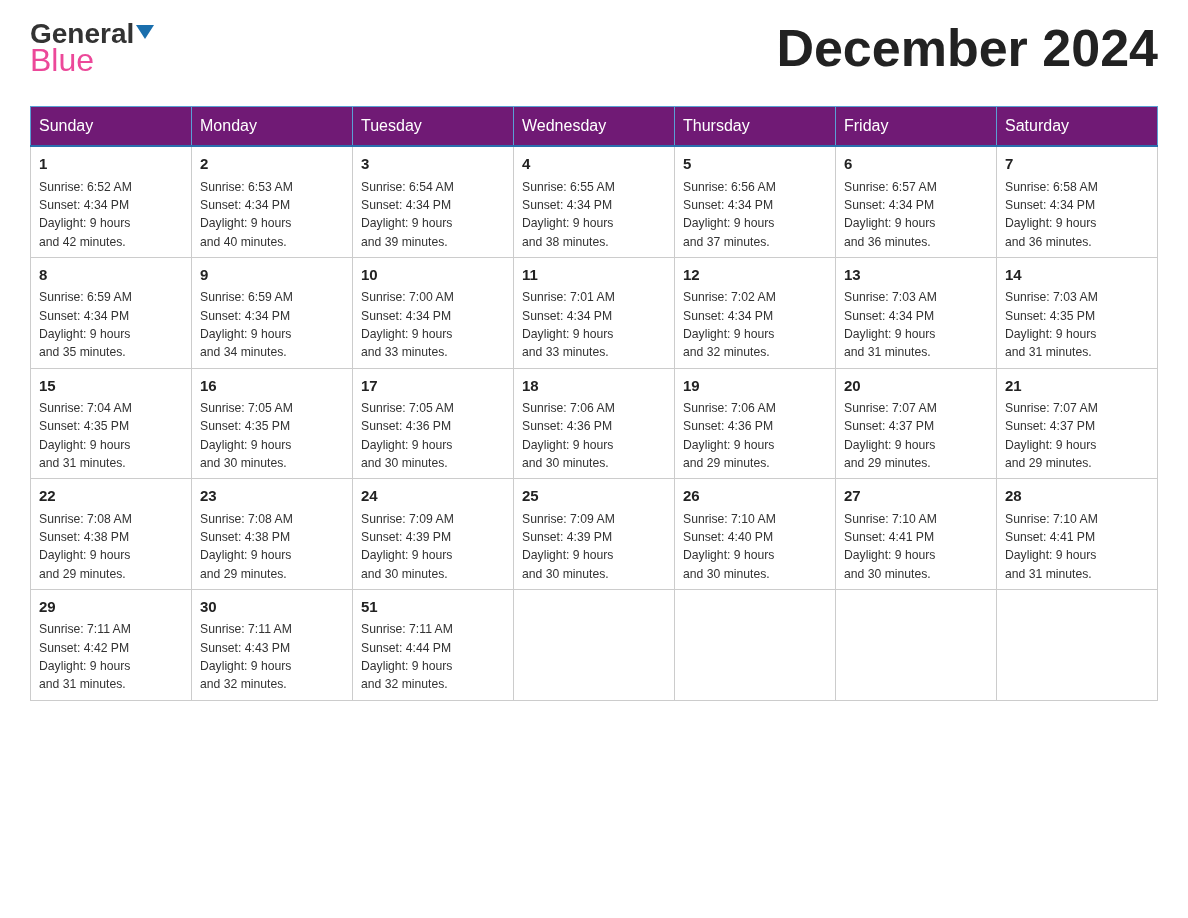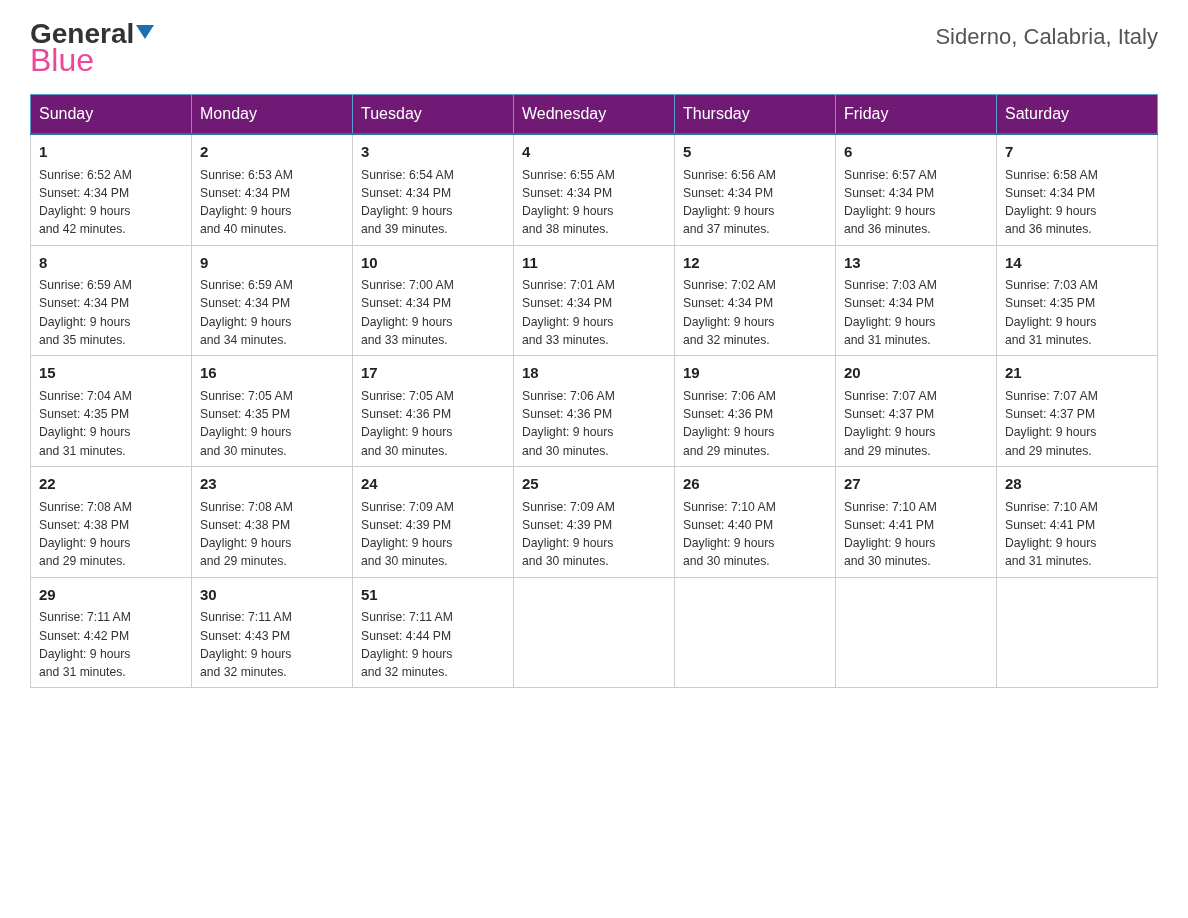--- a/index.html
+++ b/index.html
@@ -7,21 +7,21 @@
       font-family: Arial, Helvetica, sans-serif;
       background: #fff;
       padding: 20px 30px;
       width: 1188px;
       min-height: 918px;
     }
     .header {
       display: flex;
       justify-content: space-between;
       align-items: flex-start;
-      margin-bottom: 18px;
+      margin-bottom: 29px;
     }
     .logo {
       display: flex;
       flex-direction: column;
       align-items: flex-start;
     }
     .logo-text {
       font-size: 28px;
       font-weight: bold;
       color: #333;
@@ -107,21 +107,21 @@
 <body>
 
 <div class="header">
   <div class="logo">
     <div class="logo-text">
       <span class="general">General</span><span class="logo-triangle"></span>
     </div>
     <div class="logo-blue-line">Blue</div>
   </div>
   <div class="title-area">
-    <div class="location-title">Siderno, Calabria, Italy</div>
+    <div class="month-title">December 2024</div>
   </div>
 </div>
 
 <table>
   <thead>
     <tr>
     <th>Sunday</th>
         <th>Monday</th>
         <th>Tuesday</th>
         <th>Wednesday</th>

